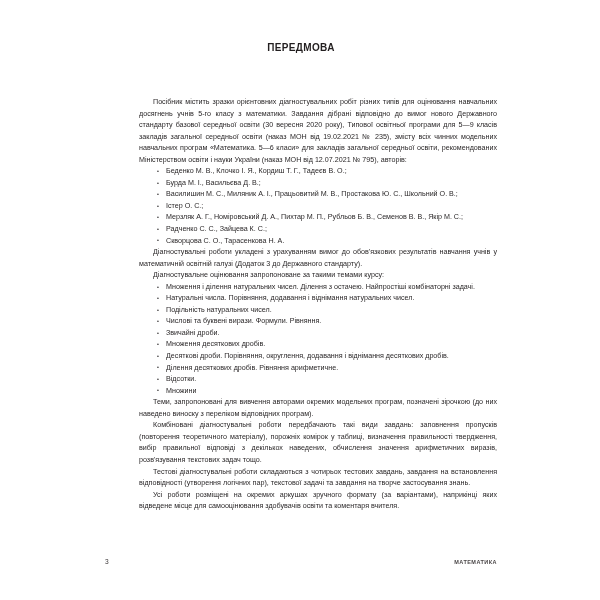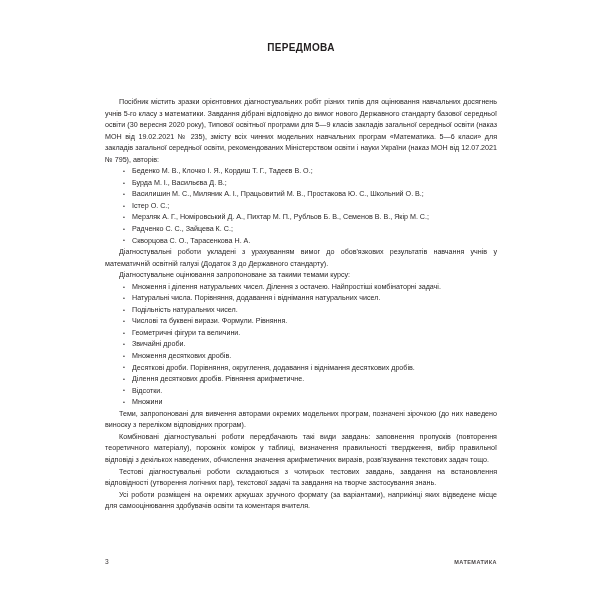--- a/index.html
+++ b/index.html
@@ -35,20 +35,21 @@
     font-size: 10px;
     font-weight: bold;
     letter-spacing: 0.35px;
     color: #231f20;
     margin: 0;
     padding-top: 42px;
   }
 
   .body-block {
     margin-top: 44px;
+    margin-left: 34px;
   }
 
   p.para {
     margin: 0;
     font-size: 7.15px;
     line-height: 11.55px;
     text-align: justify;
     text-indent: 14px;
     color: #2a2728;
     hyphens: manual;
@@ -127,21 +128,20 @@
       </ul>
 
       <p class="para">Діагностувальні роботи укладені з урахуванням вимог до обов'язкових результатів навчання учнів у математичній освітній галузі (Додаток 3 до Державного стандарту).</p>
       <p class="para">Діагностувальне оцінювання запропоноване за такими темами курсу:</p>
 
       <ul class="bullets">
         <li>Множення і ділення натуральних чисел. Ділення з остачею. Найпростіші комбінаторні задачі.</li>
         <li>Натуральні числа. Порівняння, додавання і віднімання натуральних чисел.</li>
         <li>Подільність натуральних чисел.</li>
         <li>Числові та буквені вирази. Формули. Рівняння.</li>
-        <li>Геометричні фігури та величини.</li>
         <li>Звичайні дроби.</li>
         <li>Множення десяткових дробів.</li>
         <li>Десяткові дроби. Порівняння, округлення, додавання і віднімання десяткових дробів.</li>
         <li>Ділення десяткових дробів. Рівняння арифметичне.</li>
         <li>Відсотки.</li>
         <li>Множини</li>
       </ul>
 
       <p class="para">Теми, запропоновані для вивчення авторами окремих модельних програм, позначені зірочкою (до них наведено виноску з переліком відповідних програм).</p>
       <p class="para">Комбіновані діагностувальні роботи передбачають такі види завдань: заповнення пропусків (повторення теоретичного матеріалу), порожніх комірок у таблиці, визначення правильності твердження, вибір правильної відповіді з декількох наведених, обчислення значення арифметичних виразів, розв'язування текстових задач тощо.</p>

